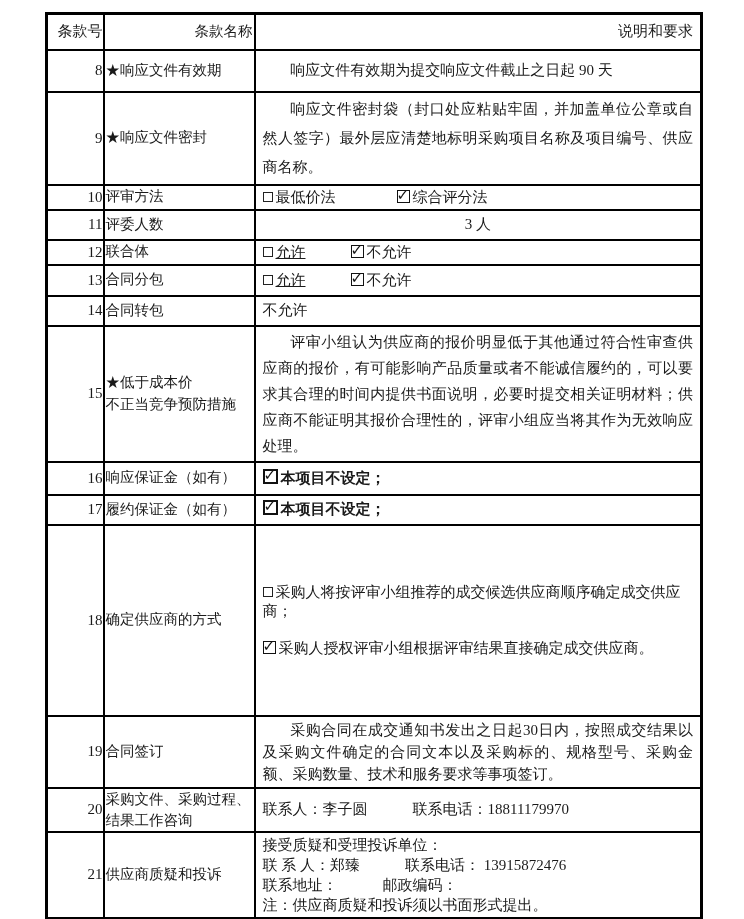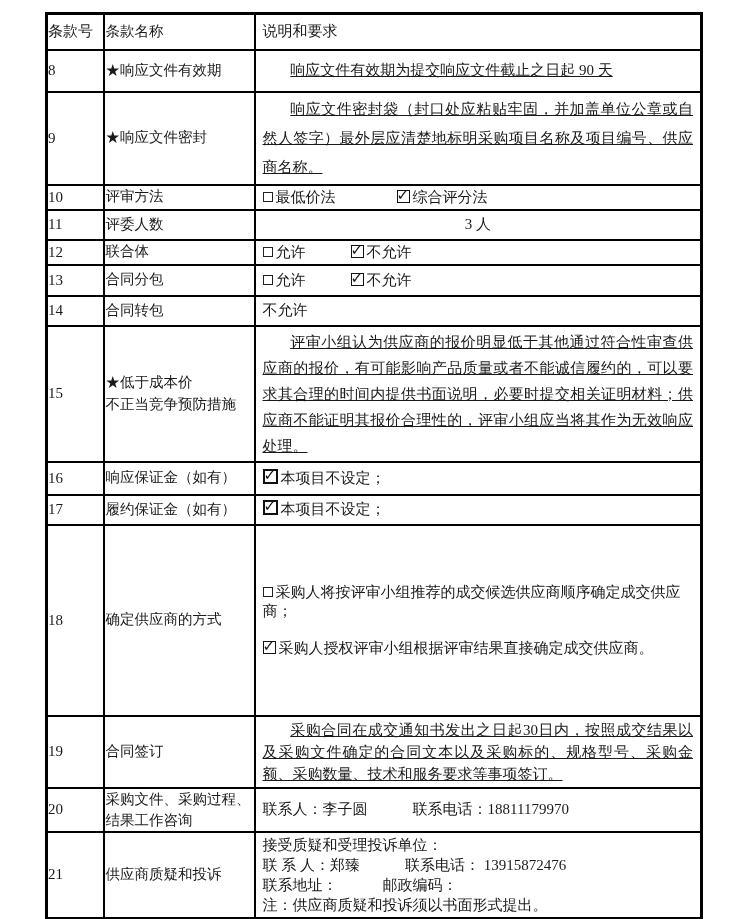--- a/index.html
+++ b/index.html
@@ -13,51 +13,51 @@
     position:absolute; left:45px; top:12px;
     width:655px; table-layout:fixed;
     border-collapse:collapse;
     border:3px solid #000;
   }
   td {
     border:2px solid #000;
     padding:0; font-size:15px; vertical-align:middle;
     overflow:hidden;
   }
-  td.c1 { text-align:left; }
+  td.c1 { text-align:right; }
   td.c2 { padding:0 1px; font-size:14.5px; line-height:1.5; }
   td.c3 { padding:2px 7px; }
-  .hd  { text-align:left; font-size:15px; }
-  .ind { text-indent:1.85em; text-align:justify;text-decoration:underline; }
+  .hd  { text-align:right; font-size:15px; }
+  .ind { text-indent:1.85em; text-align:justify; }
   .lh29 { line-height:29px; }
   .lh26 { line-height:26px; }
   .lh22 { line-height:22px; }
   .lh20 { line-height:20px; }
   .ctr { text-align:center; }
-  .b { font-weight:normal; }
+  .b { font-weight:bold; }
   
   .cb {
     display:inline-block; width:8px; height:8px;
     border:1.2px solid #222; margin-right:3px; vertical-align:0px;
     background:#fff;
   }
   .cb.on {
     width:11px; height:11px; border:1.6px solid #111;
     position:relative; vertical-align:-1px;
   }
   .cb.on::after {
     content:"\2713";
     position:absolute; left:-1px; top:-5px;
     font-size:15px; font-weight:bold; color:#111;
     font-family:"DejaVu Sans",sans-serif;
   }
   .cb.on.bd { border-width:2px; }
   .opt { white-space:nowrap; }
   .optw134 { display:inline-block; width:134px; }
-  .optw81  { display:inline-block; width:88px; }
+  .optw81  { display:inline-block; width:88px;text-decoration:underline; }
   .optline { display:block; }
   .optline + .optline { margin-top:18px; }
   .gapline { line-height:21px; }
 </style>
 </head>
 <body>
 
 <table class="doc">
   <colgroup>
     <col style="width:57px">

